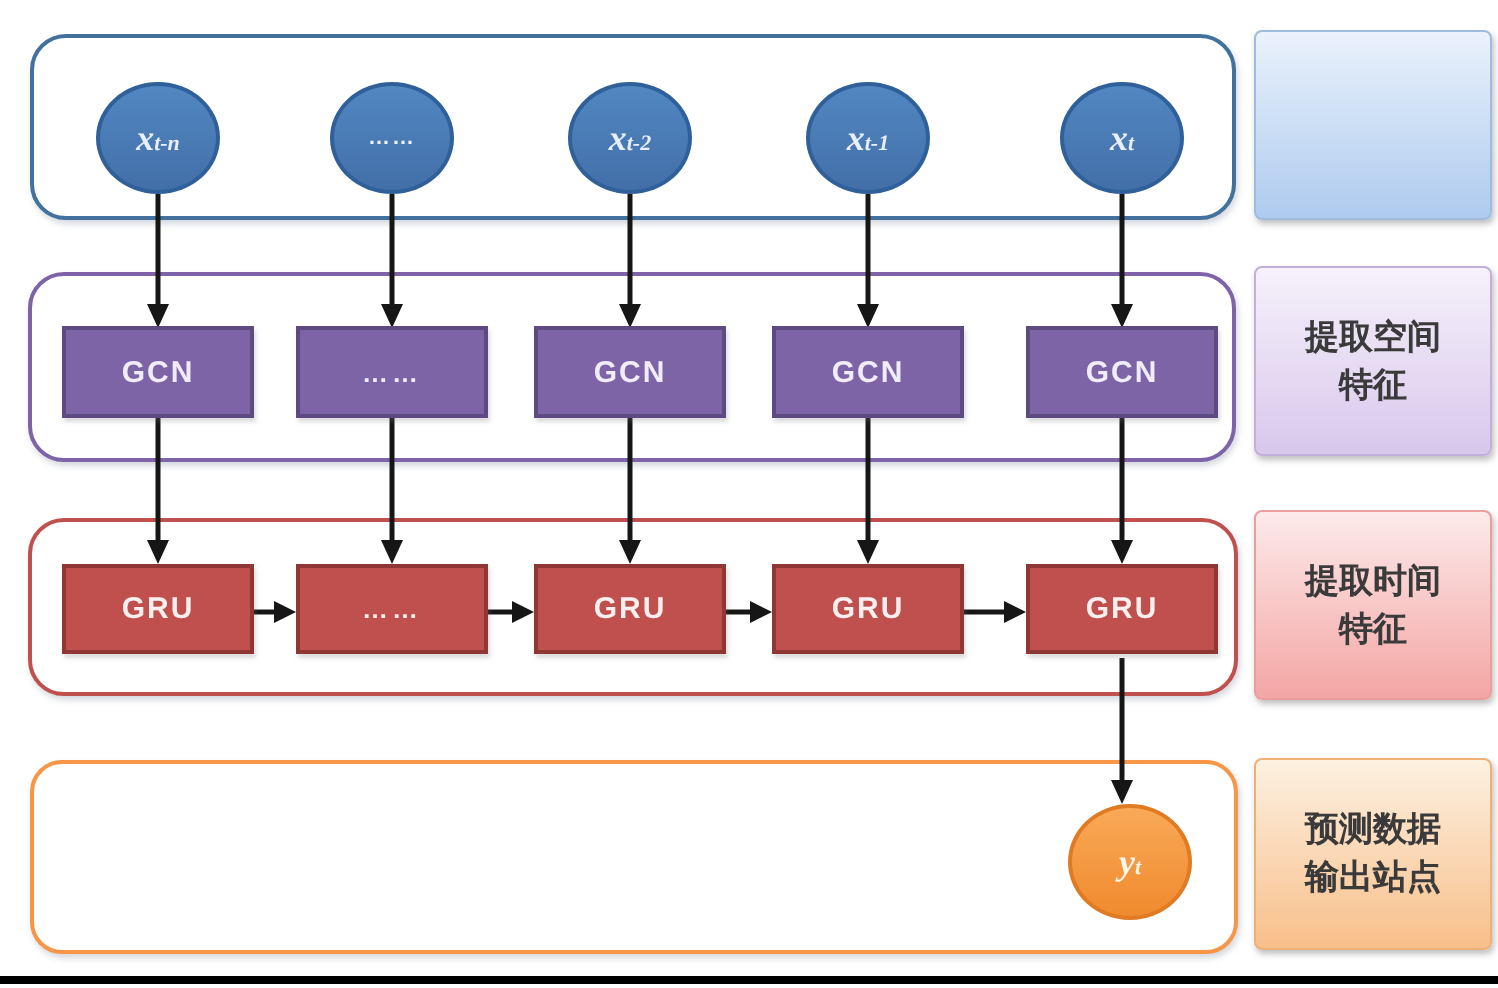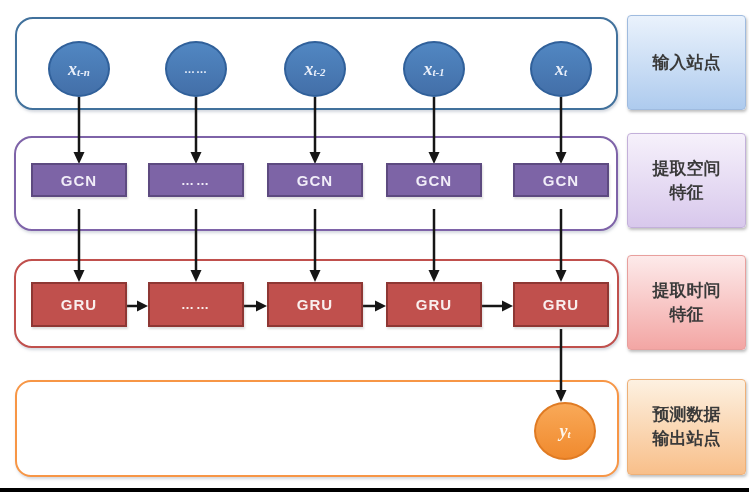--- a/index.html
+++ b/index.html
@@ -24,21 +24,21 @@
     color:#e9effa;font-family:"Liberation Serif",serif;font-weight:bold;
     font-style:italic;font-size:18px;}
   .node-ellipse sub{font-size:11px;line-height:1;margin-top:6px;}
   .dots-node{font-style:normal;font-size:11px;letter-spacing:1px;
     font-family:"Liberation Sans",sans-serif;}
 
   .layer-box{position:absolute;width:96px;box-sizing:border-box;
     display:flex;align-items:center;justify-content:center;
     font-weight:bold;font-size:15px;letter-spacing:1px;
     box-shadow:1px 2px 2px rgba(120,120,120,.25);}
-  .gcn-box{height:34px;background:#7d64a6;border:2px solid #5d4a80;color:#f1edf8;}
+  .gcn-box{height:46px;background:#7d64a6;border:2px solid #5d4a80;color:#f1edf8;}
   .gru-box{height:45px;background:#c0504d;border:2px solid #8e3734;color:#f9efee;}
   .layer-box.dots{font-size:13px;letter-spacing:2px;}
 
   .out-ellipse{position:absolute;width:62px;height:58px;border-radius:50%;
     background:linear-gradient(180deg,#f9a958 0%,#f08a2e 100%);
     border:2px solid #e07b23;box-sizing:border-box;
     display:flex;align-items:center;justify-content:center;
     color:#fdf6ec;font-family:"Liberation Serif",serif;font-weight:bold;
     font-style:italic;font-size:18px;}
   .out-ellipse sub{font-size:11px;line-height:1;margin-top:6px;}
@@ -183,21 +183,20 @@
   <div class="layer-box gru-box" style="left:513px;top:282px;">
       <span>GRU</span>
     </div>
 
   <div class="out-ellipse" style="left:534px;top:402px;">
     <span>y</span>
       <sub>t</sub>
   </div>
 
   <div class="side-label lbl-blue" style="top:15px;height:95px;">
-    <div>输入站点</div>
   </div>
   <div class="side-label lbl-purple" style="top:133px;height:95px;">
     <div>提取空间</div>
     <div>特征</div>
   </div>
   <div class="side-label lbl-pink" style="top:255px;height:95px;">
     <div>提取时间</div>
     <div>特征</div>
   </div>
   <div class="side-label lbl-orange" style="top:379px;height:96px;">

